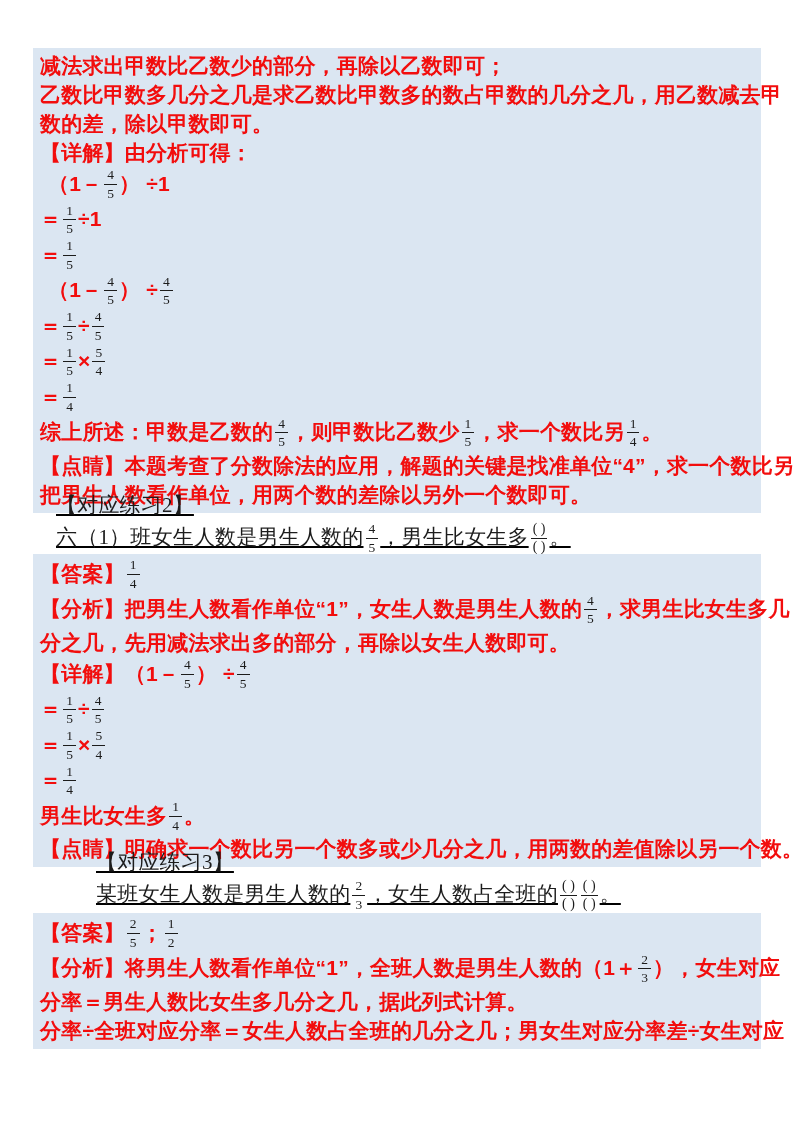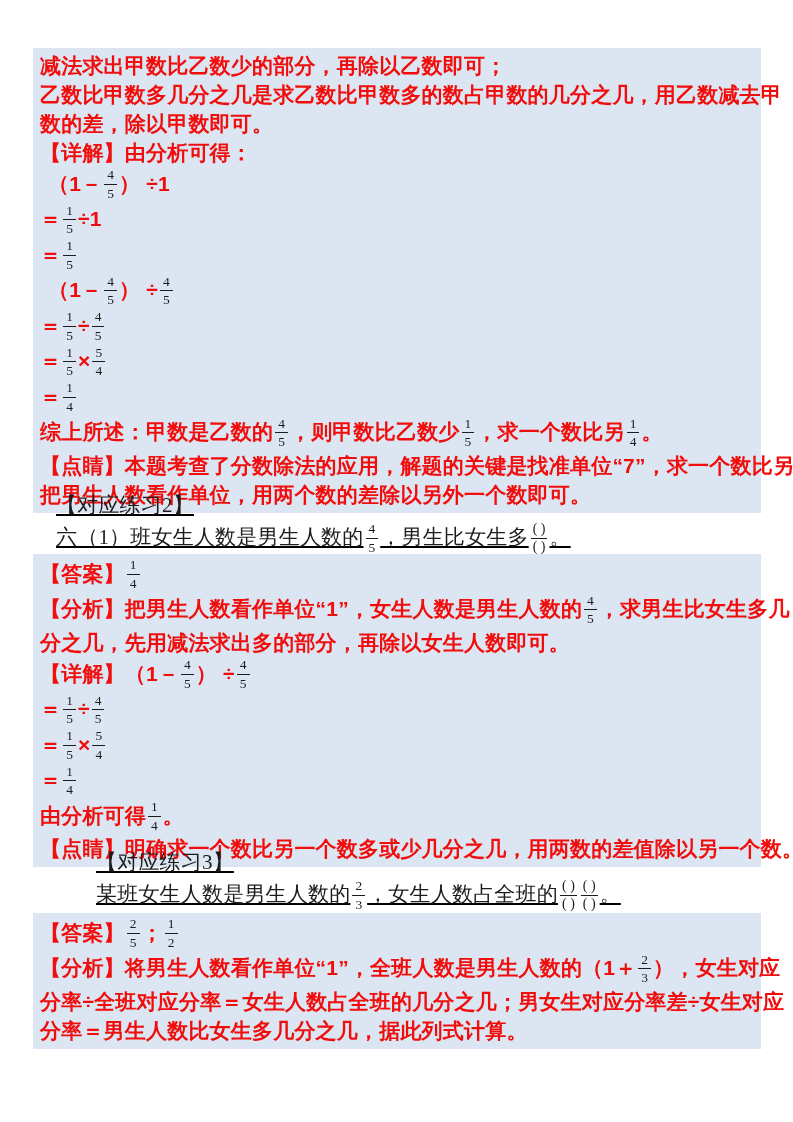--- a/index.html
+++ b/index.html
@@ -46,41 +46,41 @@
       <div class="line red t"><span>数的差，除以甲数即可。</span></div>
       <div class="line red t"><span>【详解】由分析可得：</span></div>
       <div class="line red eq indent"><span>（1－</span><span class="fr"><span class="n">4</span><span class="d">5</span></span><span>） ÷1</span></div>
       <div class="line red eq"><span>＝</span><span class="fr"><span class="n">1</span><span class="d">5</span></span><span>÷1</span></div>
       <div class="line red eq"><span>＝</span><span class="fr"><span class="n">1</span><span class="d">5</span></span></div>
       <div class="line red eq indent"><span>（1－</span><span class="fr"><span class="n">4</span><span class="d">5</span></span><span>） ÷</span><span class="fr"><span class="n">4</span><span class="d">5</span></span></div>
       <div class="line red eq"><span>＝</span><span class="fr"><span class="n">1</span><span class="d">5</span></span><span>÷</span><span class="fr"><span class="n">4</span><span class="d">5</span></span></div>
       <div class="line red eq"><span>＝</span><span class="fr"><span class="n">1</span><span class="d">5</span></span><span>×</span><span class="fr"><span class="n">5</span><span class="d">4</span></span></div>
       <div class="line red eq"><span>＝</span><span class="fr"><span class="n">1</span><span class="d">4</span></span></div>
       <div class="line red tf"><span>综上所述：甲数是乙数的</span><span class="fr"><span class="n">4</span><span class="d">5</span></span><span>，则甲数比乙数少</span><span class="fr"><span class="n">1</span><span class="d">5</span></span><span>，求一个数比另</span><span class="fr"><span class="n">1</span><span class="d">4</span></span><span>。</span></div>
-      <div class="line red t"><span>【点睛】本题考查了分数除法的应用，解题的关键是找准单位“7”，求一个数比另</span></div>
+      <div class="line red t"><span>【点睛】本题考查了分数除法的应用，解题的关键是找准单位“4”，求一个数比另</span></div>
       <div class="line red t"><span>把男生人数看作单位，用两个数的差除以另外一个数即可。</span></div>
     </div>
   <div class="sec plain" style="top: 491px;">
       <div class="line blk t"><span>【对应练习2】</span></div>
       <div class="line blk tf"><span>六（1）班女生人数是男生人数的</span><span class="fr"><span class="n">4</span><span class="d">5</span></span><span>，男生比女生多</span><span class="fr bf"><span class="n">(  )</span><span class="d">(  )</span></span><span>。</span></div>
     </div>
   <div class="sec highlight" style="top: 554px; background: rgb(219, 230, 242);">
       <div class="line red eq"><span>【答案】</span><span class="fr"><span class="n">1</span><span class="d">4</span></span></div>
       <div class="line red tf"><span>【分析】把男生人数看作单位“1”，女生人数是男生人数的</span><span class="fr"><span class="n">4</span><span class="d">5</span></span><span>，求男生比女生多几</span></div>
       <div class="line red t"><span>分之几，先用减法求出多的部分，再除以女生人数即可。</span></div>
       <div class="line red eq"><span>【详解】（1－</span><span class="fr"><span class="n">4</span><span class="d">5</span></span><span>） ÷</span><span class="fr"><span class="n">4</span><span class="d">5</span></span></div>
       <div class="line red eq"><span>＝</span><span class="fr"><span class="n">1</span><span class="d">5</span></span><span>÷</span><span class="fr"><span class="n">4</span><span class="d">5</span></span></div>
       <div class="line red eq"><span>＝</span><span class="fr"><span class="n">1</span><span class="d">5</span></span><span>×</span><span class="fr"><span class="n">5</span><span class="d">4</span></span></div>
       <div class="line red eq"><span>＝</span><span class="fr"><span class="n">1</span><span class="d">4</span></span></div>
-      <div class="line red tf"><span>由分析可得</span><span class="fr"><span class="n">1</span><span class="d">4</span></span><span>。</span></div>
+      <div class="line red tf"><span>男生比女生多</span><span class="fr"><span class="n">1</span><span class="d">4</span></span><span>。</span></div>
       <div class="line red t"><span>【点睛】明确求一个数比另一个数多或少几分之几，用两数的差值除以另一个数。</span></div>
     </div>
   <div class="sec plain" style="top: 848px; margin-left: 40px;">
       <div class="line blk t"><span>【对应练习3】</span></div>
       <div class="line blk tf"><span>某班女生人数是男生人数的</span><span class="fr"><span class="n">2</span><span class="d">3</span></span><span>，女生人数占全班的</span><span class="fr bf"><span class="n">(  )</span><span class="d">(  )</span></span><span class="fr bf"><span class="n">(  )</span><span class="d">(  )</span></span><span>。</span></div>
     </div>
   <div class="sec highlight" style="top: 913px; background: rgb(219, 230, 242);">
       <div class="line red eq"><span>【答案】</span><span class="fr"><span class="n">2</span><span class="d">5</span></span><span>；</span><span class="fr"><span class="n">1</span><span class="d">2</span></span></div>
       <div class="line red tf"><span>【分析】将男生人数看作单位“1”，全班人数是男生人数的（1＋</span><span class="fr"><span class="n">2</span><span class="d">3</span></span><span>），女生对应</span></div>
+      <div class="line red t"><span>分率＝男生人数比女生多几分之几，据此列式计算。</span></div>
       <div class="line red t"><span>分率÷全班对应分率＝女生人数占全班的几分之几；男女生对应分率差÷女生对应</span></div>
-      <div class="line red t"><span>分率＝男生人数比女生多几分之几，据此列式计算。</span></div>
     </div>
 </div>
 
 </body></html>

